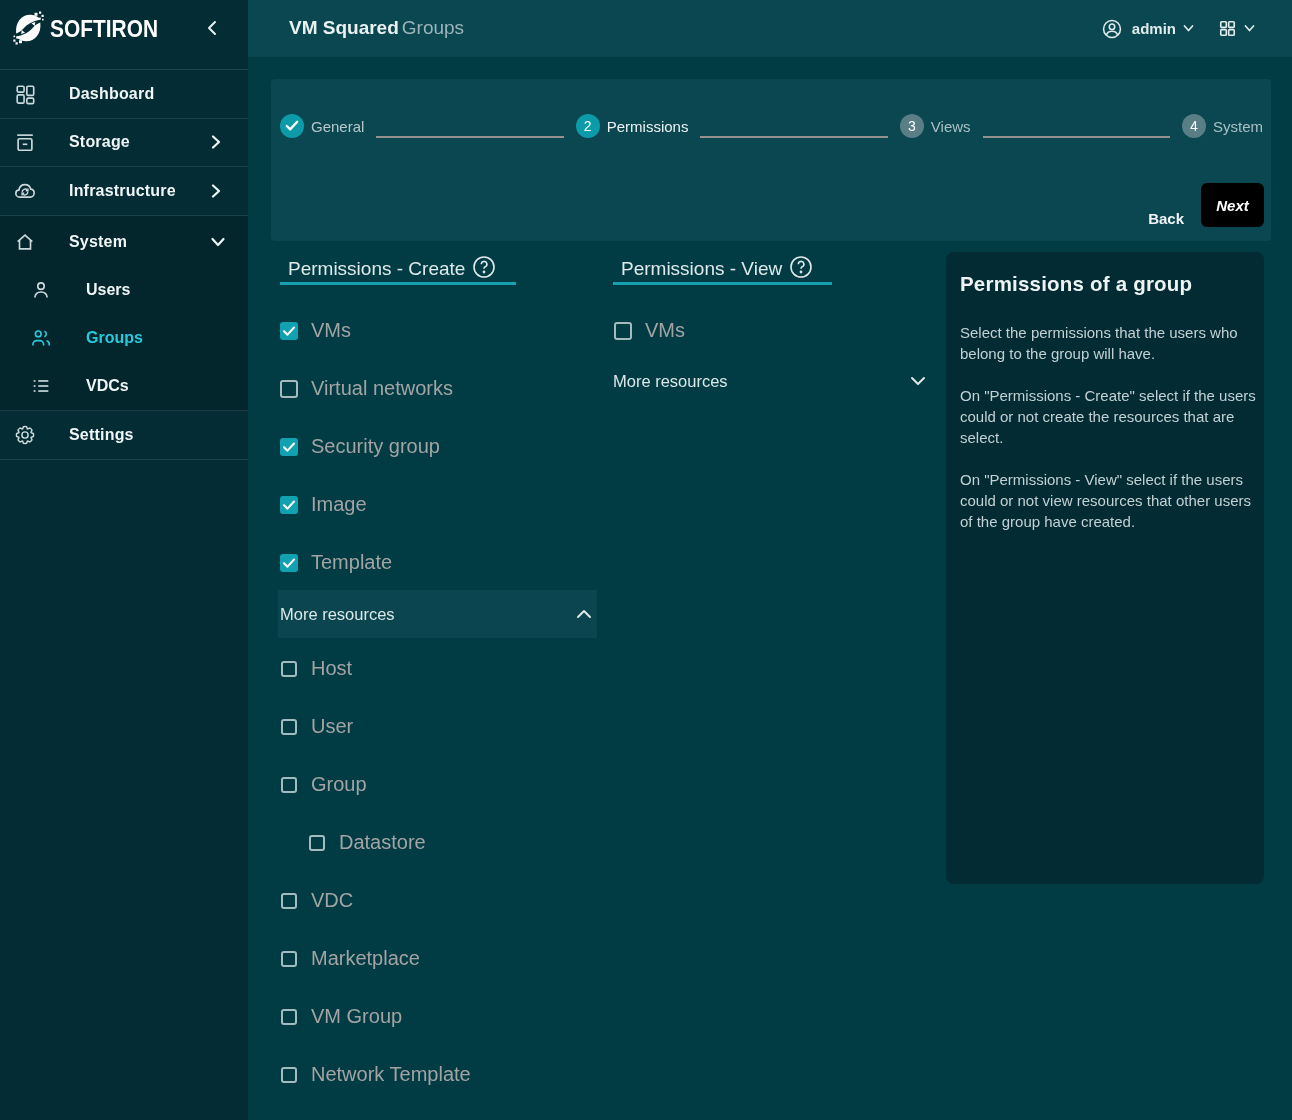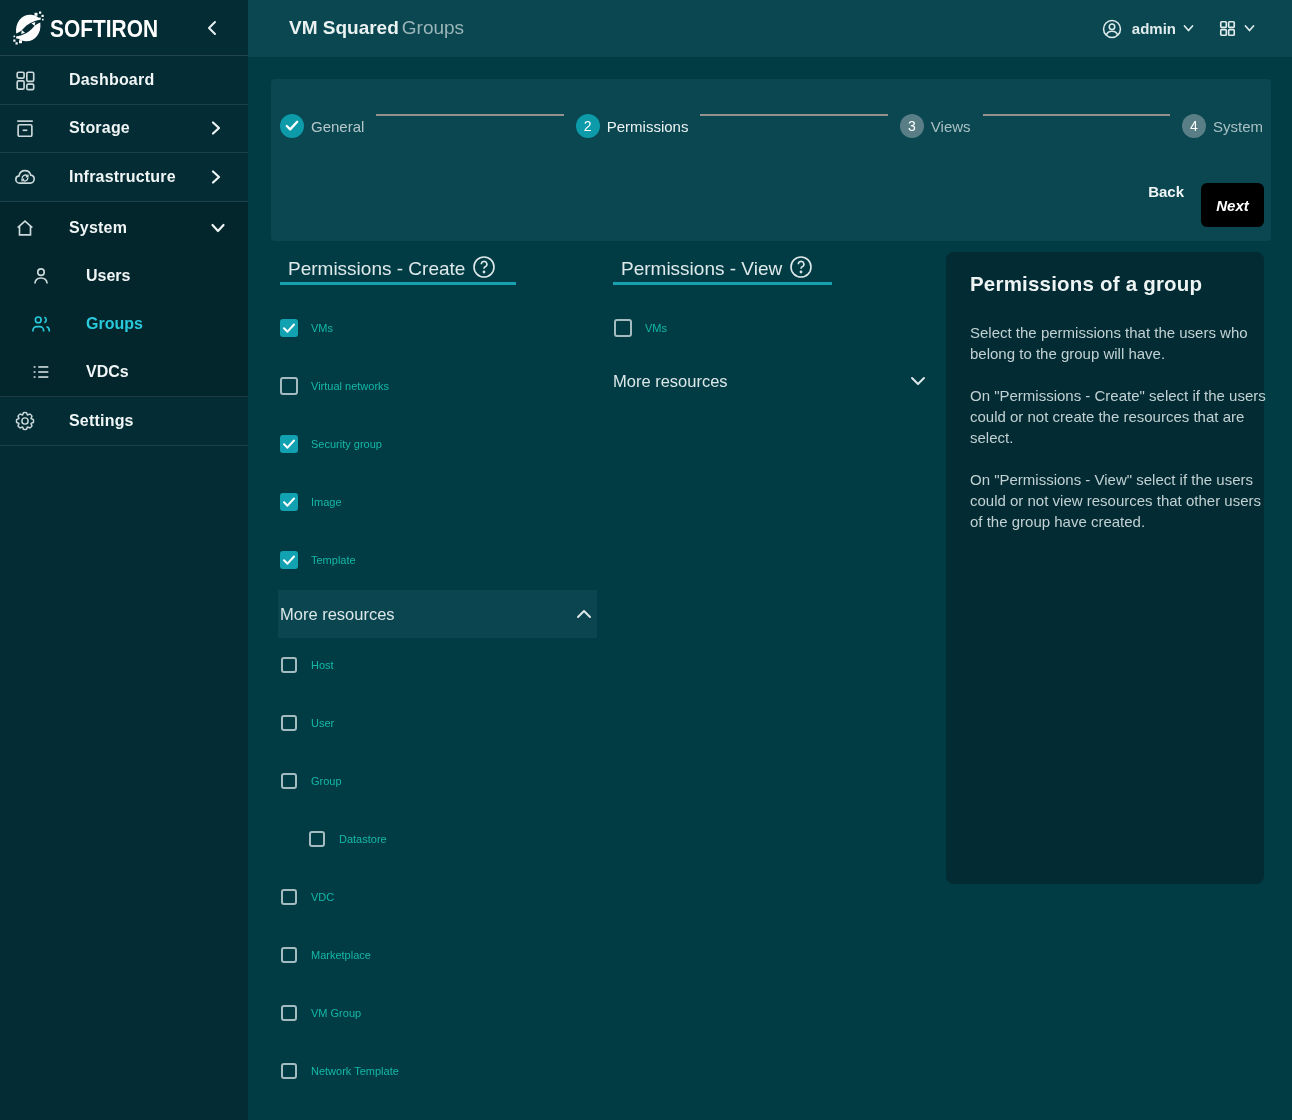--- a/index.html
+++ b/index.html
@@ -1,21 +1,21 @@
 <!DOCTYPE html>
 <html><head>
 <meta charset="utf-8">
 <style>
   * { box-sizing: border-box; margin:0; padding:0; }
   html,body { width:1292px; height:1120px; overflow:hidden; }
   body { font-family:"Liberation Sans", sans-serif; background:#013c45; display:flex; }
 
   
   .sidebar { width:248px; min-width:248px; height:1120px; background:#042c34; color:#eef4f4; }
-  .logo-row { height:56px; display:flex; align-items:center; position:relative; border-bottom:1px solid rgba(255,255,255,0.12); }
+  .logo-row { height:70px; display:flex; align-items:center; position:relative; border-bottom:1px solid rgba(255,255,255,0.12); }
   .logo-icon { position:absolute; left:13px; top:10px; }
   .logo-text { position:absolute; left:50px; top:16px; }
   .collapse { position:absolute; left:205px; top:19px; }
   .menu-item { height:48.5px; display:flex; align-items:center; position:relative; border-bottom:1px solid rgba(255,255,255,0.10); }
   .menu-item .mi-icon { position:absolute; left:14px; top:50%; transform:translateY(-50%); width:22px; height:22px; }
   .menu-item .mi-label { position:absolute; left:69px; font-weight:700; font-size:16px; letter-spacing:0.2px; color:#f0f5f5; }
   .menu-item .mi-chev { position:absolute; left:210px; top:50%; transform:translateY(-50%); }
   .system-block { background:rgba(0,0,0,0.12); border-bottom:1px solid rgba(255,255,255,0.10); padding-top:2px; }
   .system-block .menu-item { border-bottom:none; }
   .sub-item { height:48px; display:flex; align-items:center; position:relative; }
@@ -28,49 +28,49 @@
   .topbar { height:57px; background:#0a4751; display:flex; align-items:center; position:relative; }
   .tb-title { position:absolute; left:41px; top:17px; font-size:19px; }
   .tb-title b { color:#e9f1f1; font-weight:700; }
   .tb-title span { color:#9cb5b9; font-weight:400; margin-left:3px; }
   .tb-right { position:absolute; right:0; top:0; height:57px; display:flex; align-items:center; }
 
   .content { flex:1; position:relative; }
 
   
   .card { position:absolute; left:23px; top:22px; width:1000px; height:162px; background:#0a4751; border-radius:4px; }
-  .stepper { position:absolute; left:0; top:35px; width:100%; display:flex; align-items:flex-start; padding:0 8px 0 9px; }
+  .stepper { position:absolute; left:0; top:35px; width:100%; display:flex; align-items:flex-end; padding:0 8px 0 9px; }
   .step { display:flex; align-items:center; }
   .scircle { width:24px; height:24px; border-radius:50%; display:flex; align-items:center; justify-content:center; font-size:14px; font-weight:400; color:#fff; }
   .scircle.done, .scircle.act { background:#0d9aa9; }
   .scircle.todo { background:#597e86; }
   .slabel { margin-left:7px; font-size:15px; }
   .sconn { flex:1; height:2px; background:#96908e; margin:0 12px; }
 
-  .btn-row { position:absolute; right:7px; bottom:14px; display:flex; align-items:flex-start; }
+  .btn-row { position:absolute; right:7px; bottom:14px; display:flex; align-items:flex-end; }
   .btn-back { font-size:15px; font-weight:700; color:#f0f5f5; margin-right:17px; }
   .btn-next { width:63px; height:44px; background:#000000; color:#fff; border-radius:6px; font-size:15px; font-weight:700; display:flex; align-items:center; justify-content:center;font-style:italic; }
 
   
   .col-title { position:absolute; font-size:19px; color:#dfe9ea; }
   .underline { position:absolute; height:2.5px; background:#17a0b0; }
   .qmark { position:absolute; width:24px; height:24px; }
 
   .chk-row { position:absolute; display:flex; align-items:center; }
   .cbox { width:18px; height:18px; border-radius:3px; margin-right:13px; }
   .cbox.small { width:16px; height:16px; margin-right:14px; }
   .cbox.off { border:2px solid #a4bcc0; background:transparent; }
   .cbox.on { background:#12a1b1; position:relative; }
-  .chk-label { font-size:11px; color:#14b8a6; }
+  .chk-label { font-size:20px; color:#a3a3a3; }
 
   .more-hdr { position:absolute; display:flex; align-items:center;gap:7px; }
   .more-hdr .mh-label { font-size:16.5px; color:#dce7e8; }
 
   
-  .rpanel { position:absolute; left:698px; top:195px; width:318px; height:632px; background:#032b33; border-radius:8px; padding:20px 18px 0 24px; }
+  .rpanel { position:absolute; left:698px; top:195px; width:318px; height:632px; background:#032b33; border-radius:8px; padding:20px 18px 0 14px; }
   .rpanel h2 { font-size:20.5px; font-weight:700; color:#eef4f4; margin-bottom:26px; letter-spacing:0.2px; }
   .rpanel p { font-size:15px; line-height:21px; color:#c2d1d3; margin-bottom:21px; white-space:nowrap; }
 </style>
 </head>
 <body>
   <div class="sidebar">
     <div class="logo-row">
       <svg class="logo-icon" width="31" height="36" viewBox="0 0 31 36">
         <g fill="#ffffff">
           <path d="M3.2,23.5 C1.8,12 9,4.2 18,4.7 C22.2,4.9 25.6,6.8 27.4,9.4 C19.8,10.9 14.2,14 10.2,18.8 C8.2,21.2 5.2,22.8 3.2,23.5 Z"></path>

